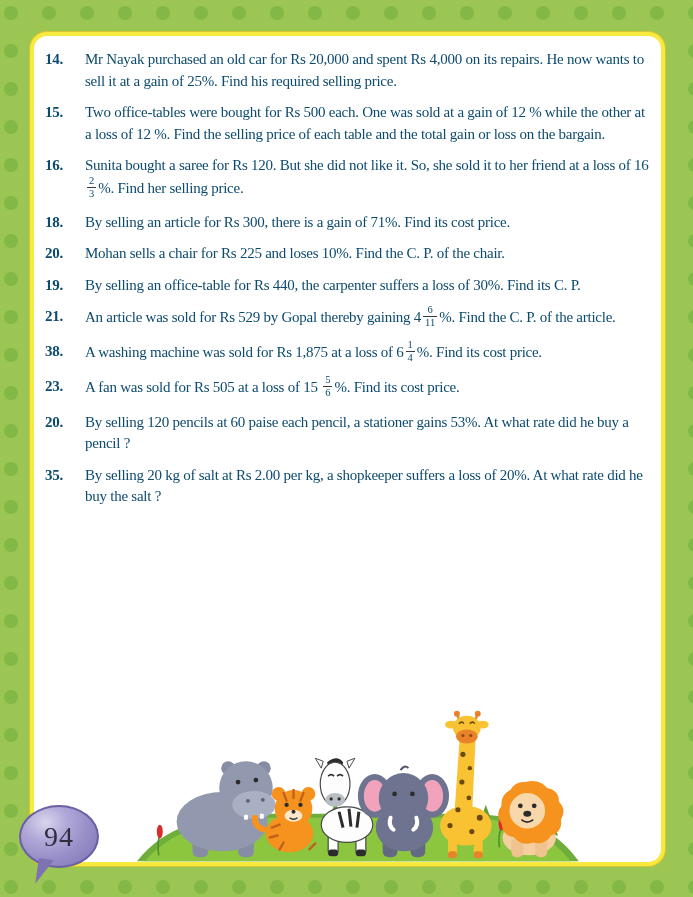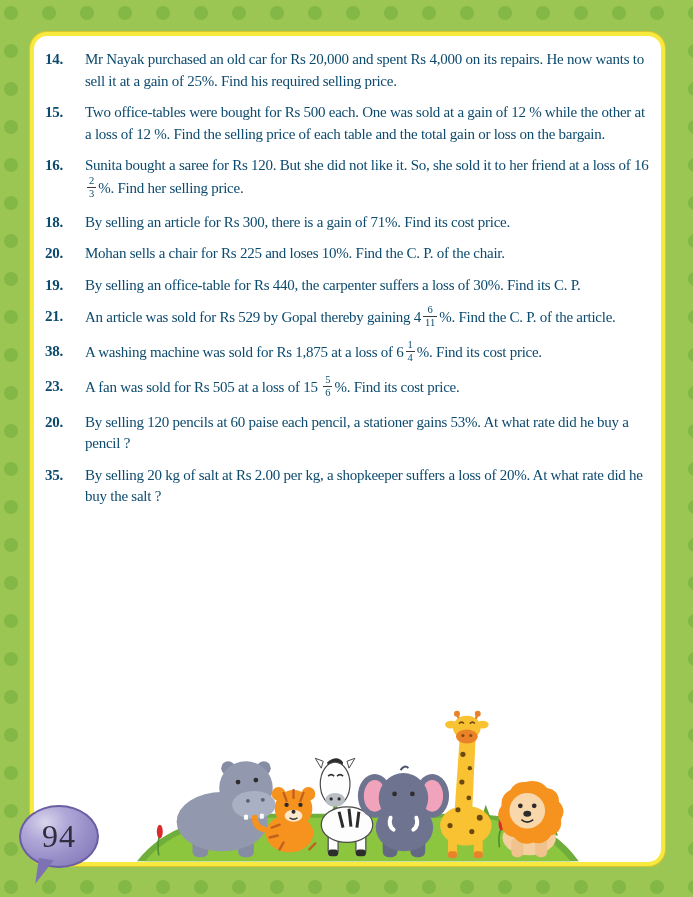--- a/index.html
+++ b/index.html
@@ -61,21 +61,21 @@
   }
   .page-bubble .bubble-tail {
     position:absolute; left:16px; top:52px;
     width:0; height:0;
     border-top:26px solid #7d72b4;
     border-right:15px solid transparent;
     transform:rotate(8deg);
   }
   .page-bubble .bubble-num {
     position:relative;
-    font-size:32px; color:#2e2e3e; letter-spacing:1px;
+    font-size:28px; color:#2e2e3e; letter-spacing:1px;
     font-family:"Liberation Serif","DejaVu Serif",serif;
   }
 </style>
 </head>
 <body>
 
 <div class="card">
   <div class="content">
       <div class="problem">
         <span class="pnum">14.</span>

